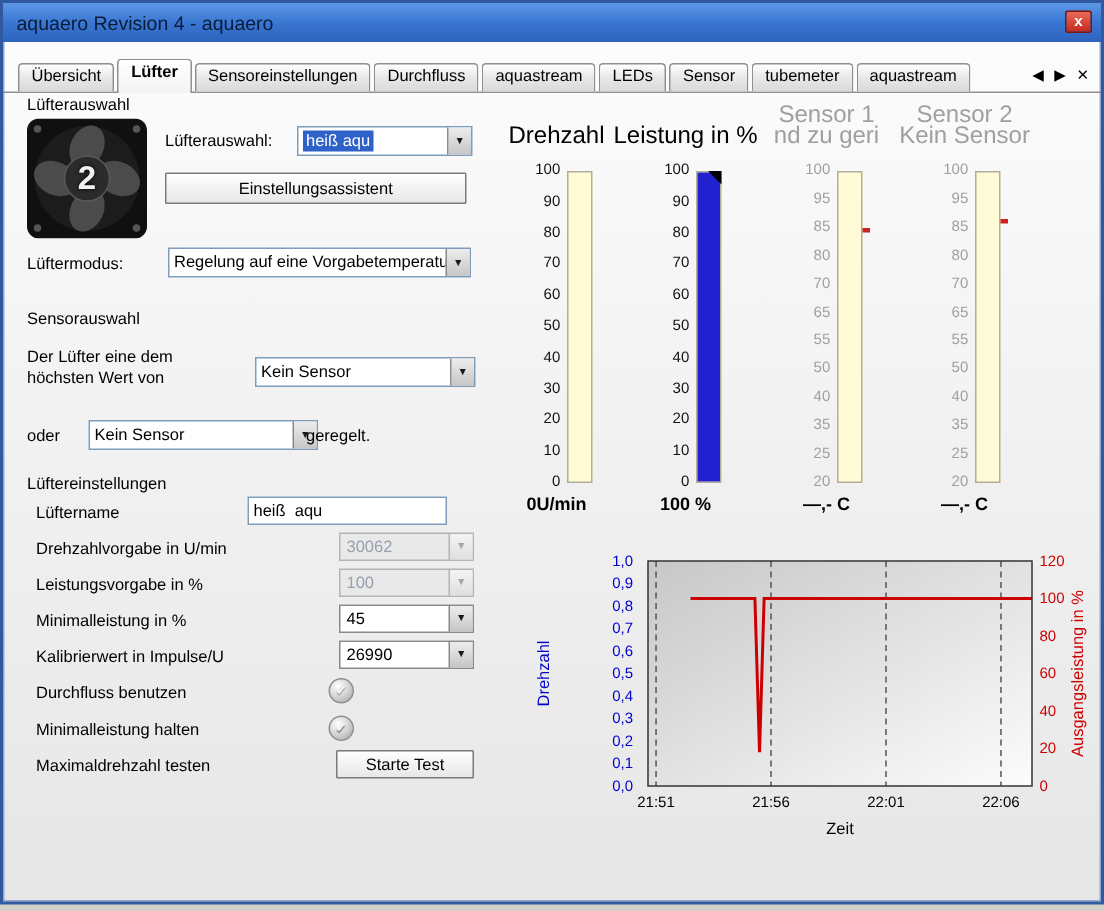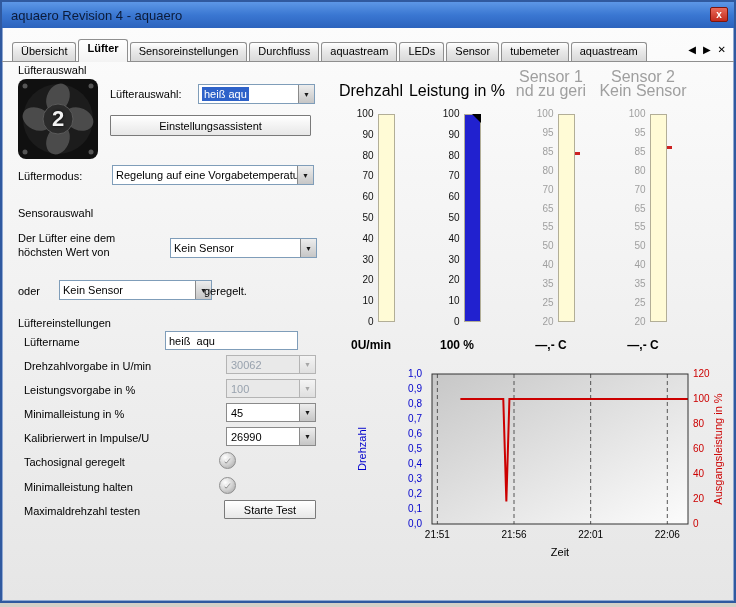--- a/index.html
+++ b/index.html
@@ -78,21 +78,21 @@
   .grow { display:flex; margin-top:12px; }
   .gticks { display:flex; flex-direction:column; justify-content:space-between;
     height:216px; width:30px; text-align:right; padding-right:4px; font-size:10px;
     line-height:8px; color:#111; }
   .gbar { position:relative; width:17px; height:208px; margin-top:4px;
     border:1px solid #b2ae97; }
   .gfill { position:absolute; left:0; right:0; bottom:0; }
   .gtopmark { position:absolute; right:-1px; top:-1px; width:0; height:0;
     border-top:9px solid #000; border-left:9px solid transparent; }
   .gredmark { position:absolute; right:-6px; width:5px; height:3px; background:#c22; }
-  .gval { margin-top:12px; font-size:12px; font-weight:bold; color:#000;
+  .gval { margin-top:3px; font-size:12px; font-weight:bold; color:#000;
     white-space:nowrap; }
 </style>
 </head>
 <body>
 
 <div class="window">
 
   <div class="titlebar">
     <span>aquaero Revision 4 -  aquaero</span>
     <span class="closebtn">x</span>
@@ -189,21 +189,21 @@
     <span class="sval">45</span>
     <span class="sbtn">▼</span>
   </div>
 
   <span class="lbl" style="left:22px;top:430px">Kalibrierwert in Impulse/U</span>
   <div class="spin" style="left:224px;top:425px;width:90px">
     <span class="sval">26990</span>
     <span class="sbtn">▼</span>
   </div>
 
-  <span class="lbl" style="left:22px;top:454px">Tachosignal geregelt</span>
+  <span class="lbl" style="left:22px;top:454px">Durchfluss benutzen</span>
   <div class="roundbtn" style="left:217px;top:450px">✔</div>
 
   <span class="lbl" style="left:22px;top:479px">Minimalleistung halten</span>
   <div class="roundbtn" style="left:217px;top:475px">✔</div>
 
   <span class="lbl" style="left:22px;top:503px">Maximaldrehzahl testen</span>
   <div class="btn" style="left:222px;top:498px;width:92px;height:19px">Starte Test</div>
 
   <div class="gauge-slot" style="left:326px;top:68px">
       <div class="ghead">&nbsp;</div>

